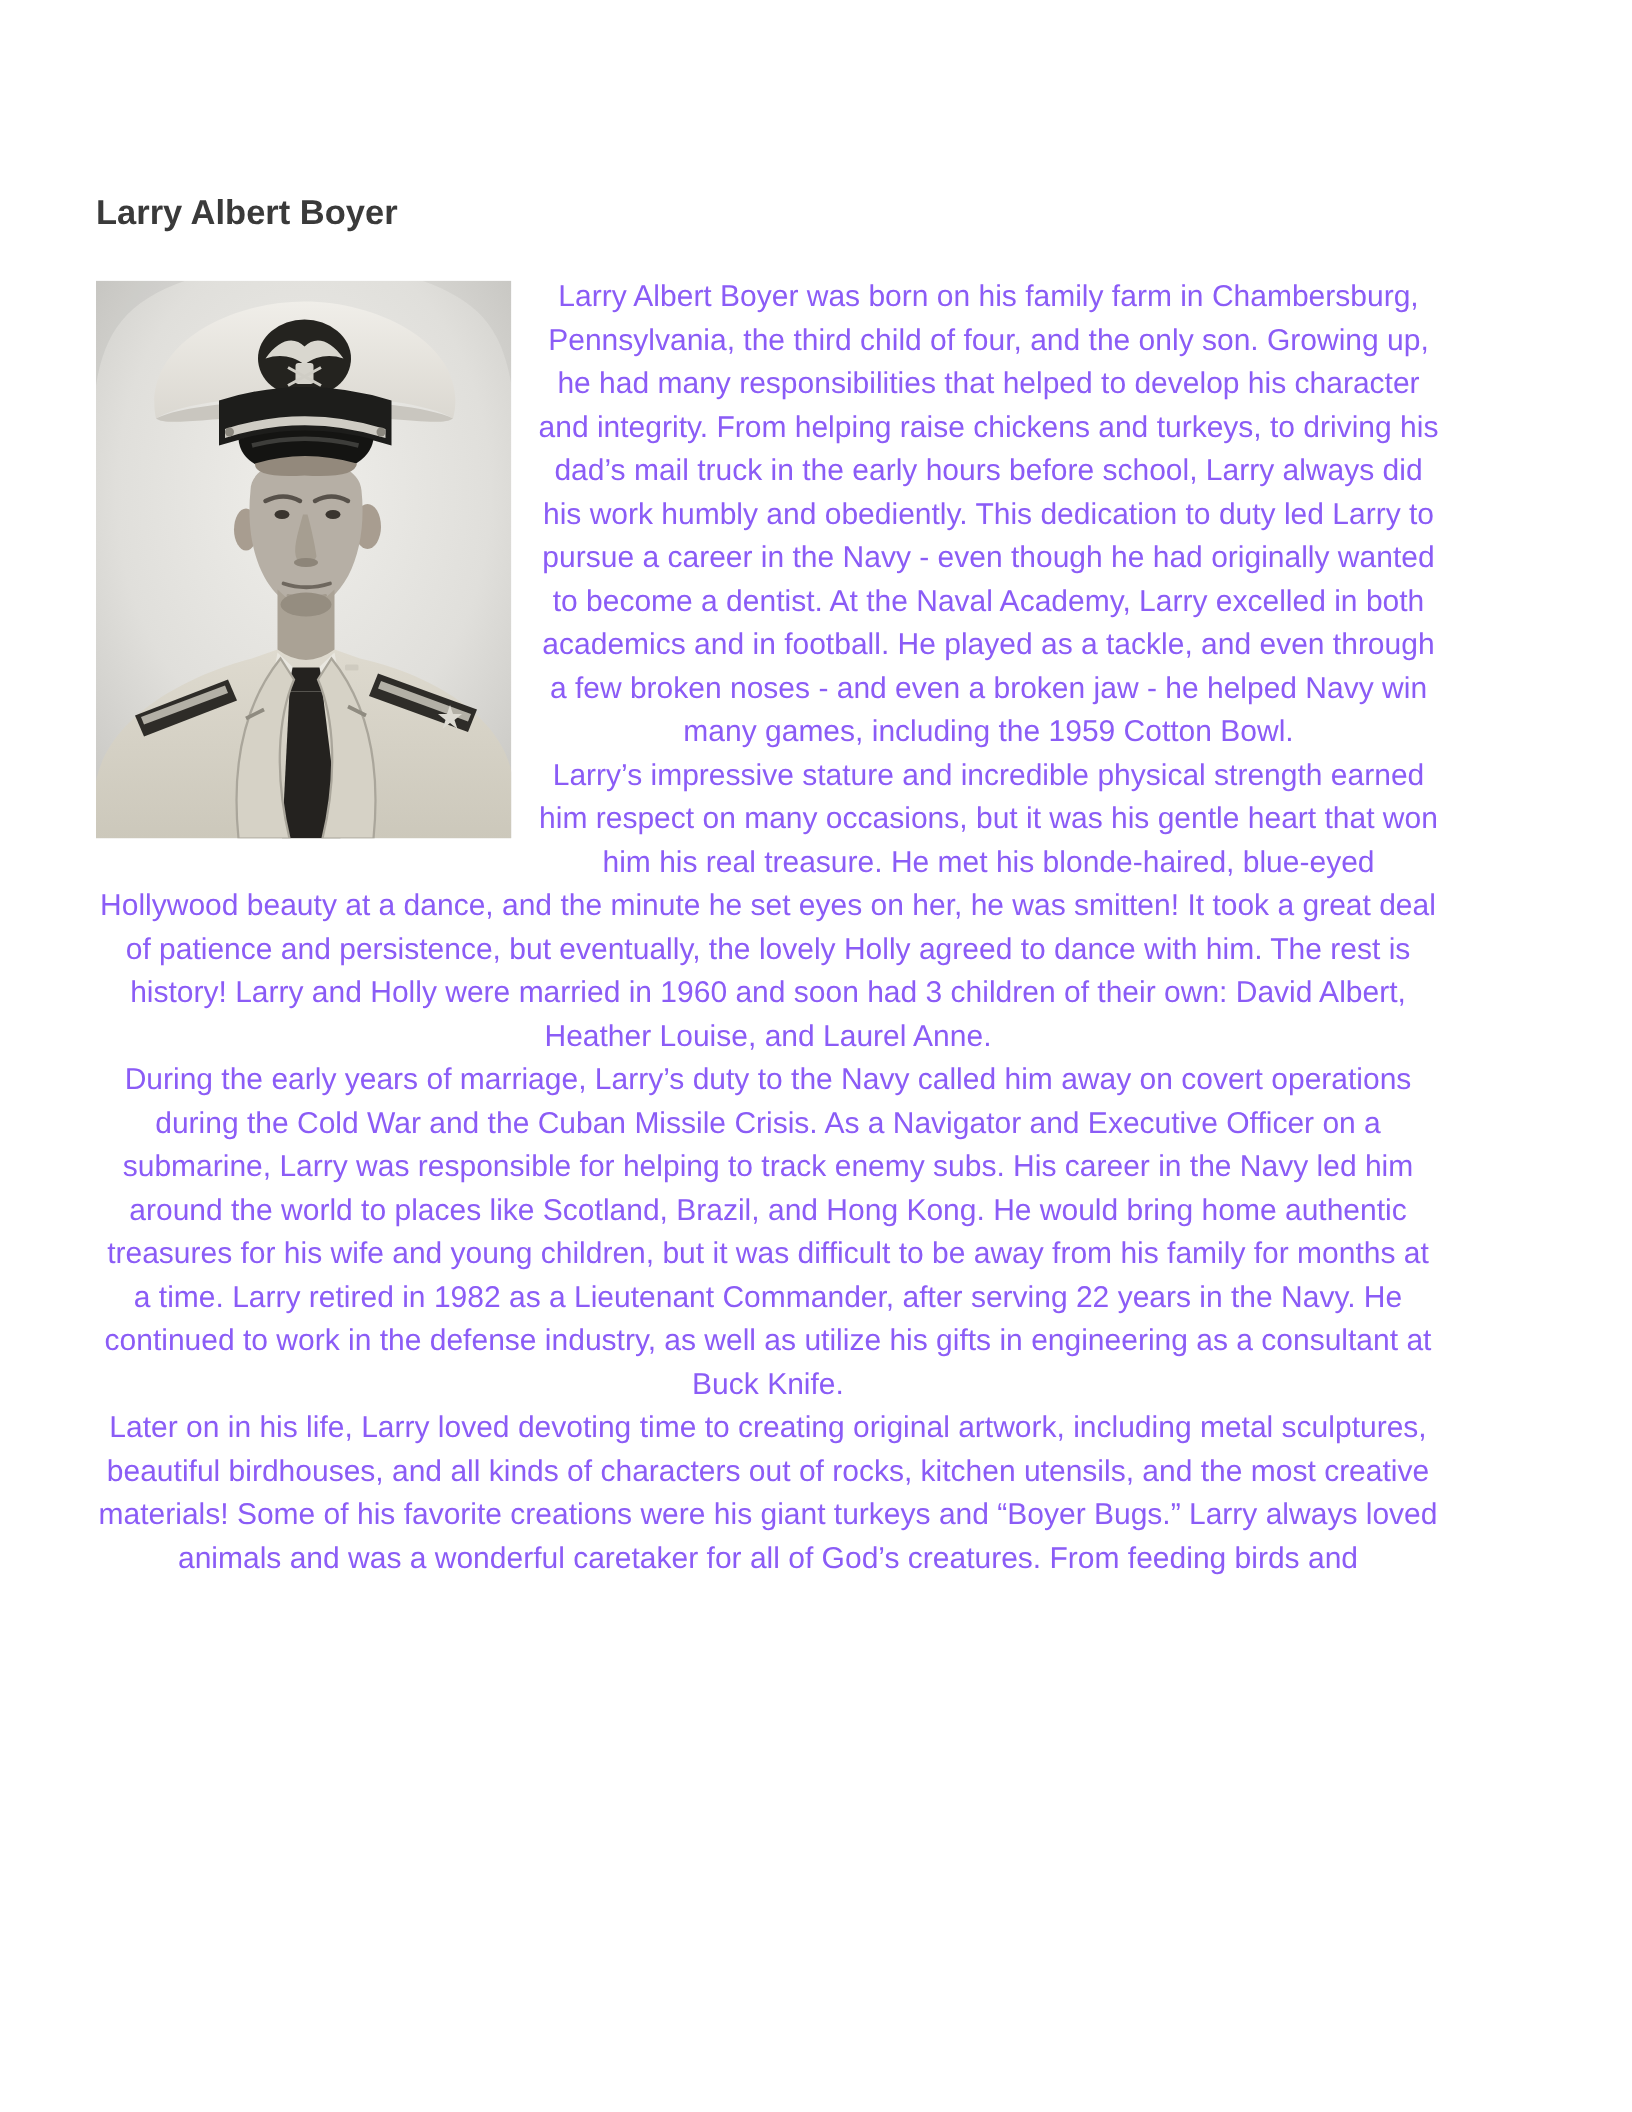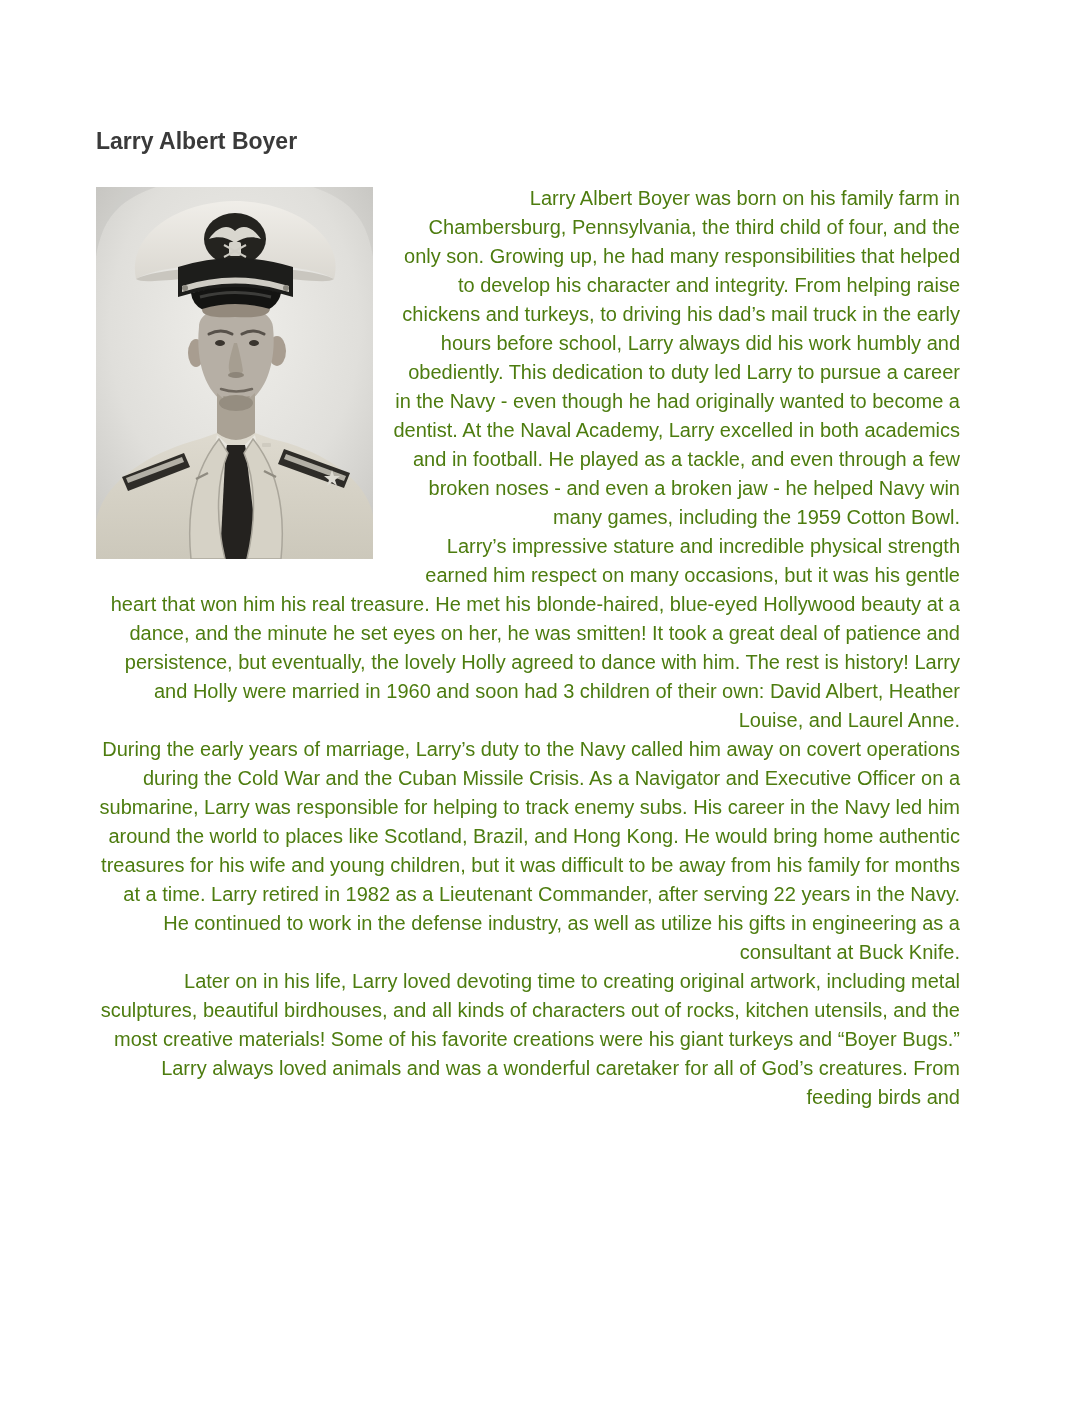--- a/index.html
+++ b/index.html
@@ -7,21 +7,21 @@
     padding: 0;
     background: #ffffff;
     width: 1088px;
     height: 1408px;
     overflow: hidden;
   }
   .page {
     box-sizing: border-box;
     width: 1088px;
     height: 1013px;
-    padding: 128px 128px 0 96px;
+    padding: 128px 128px 0 64px;
     font-family: "Liberation Sans", sans-serif;
     color: #3c3c3c;
   }
   h1.doc-title {
     font-size: 23px;
     line-height: 27px;
     font-weight: bold;
     margin: 0 0 29px 0;
     color: #3a3a3a;
   }
@@ -30,22 +30,22 @@
     width: 277px;
     height: 372px;
     margin: 3px 17px 5px 0;
     overflow: hidden;
   }
   .photo-float svg { display: block; width: 277px; height: 372px; }
   .body-text p {
     margin: 0;
     font-size: 20px;
     line-height: 29px;
-    color: #4d7c0f;
-    text-align: right;
+    color: #8b5cf6;
+    text-align: center;
   }
 </style>
 </head>
 <body>
 
 <div class="page">
 
   <h1 class="doc-title">Larry Albert Boyer</h1>
 
   <div class="body-text">

